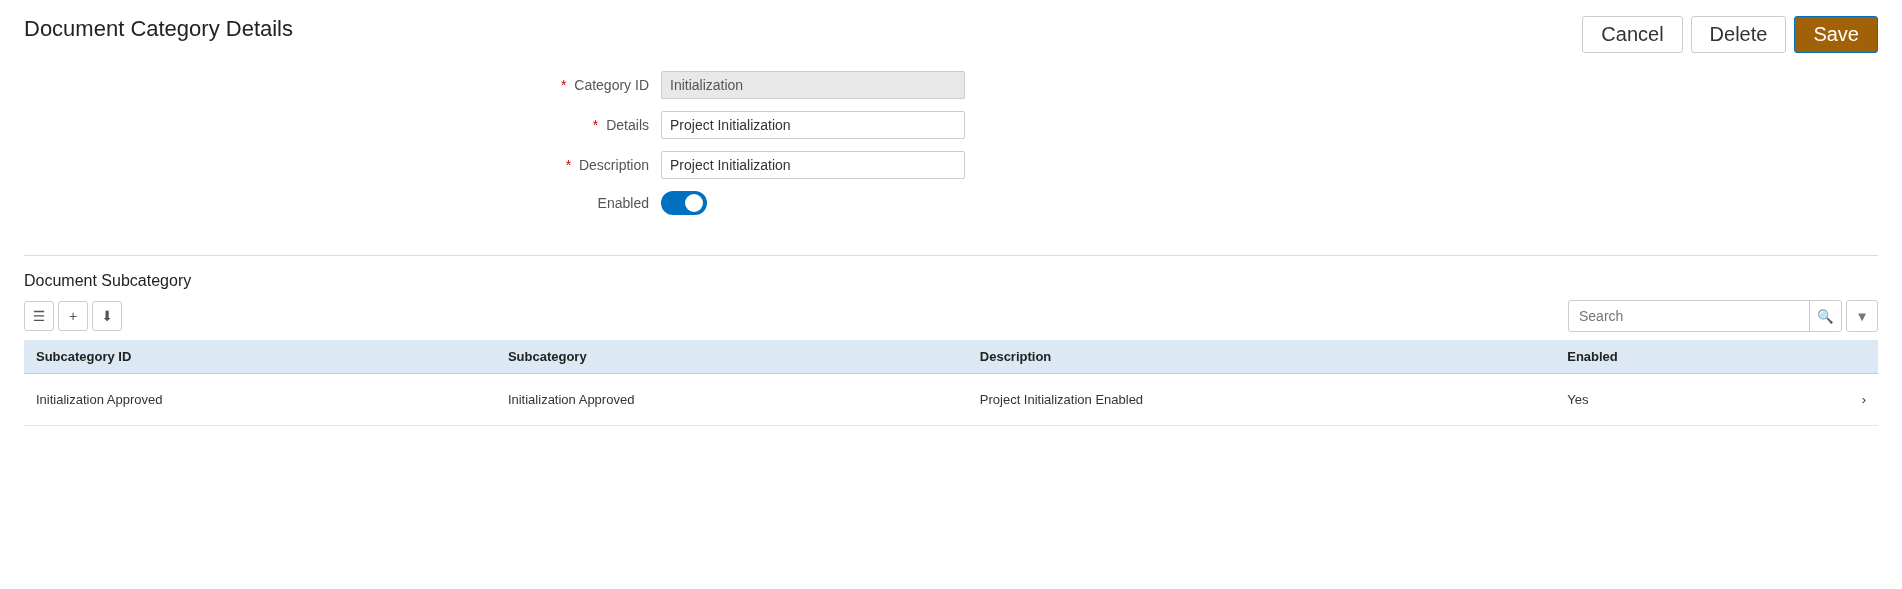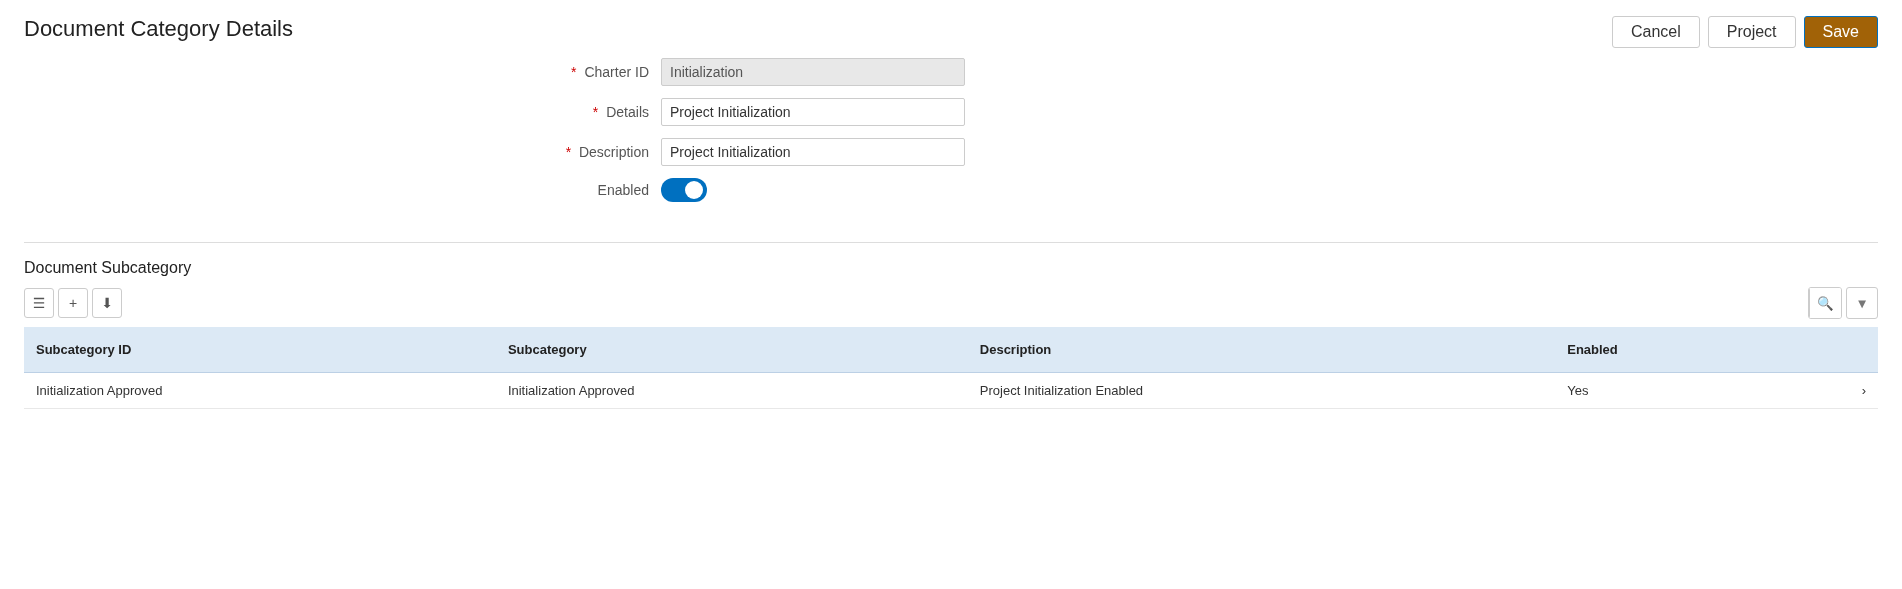--- a/index.html
+++ b/index.html
@@ -15,38 +15,39 @@
       min-height: 589px;
       background: #fff;
       padding: 16px 24px;
     }
 
     
     .header-section {
       display: flex;
       justify-content: space-between;
       align-items: flex-start;
+      margin-bottom: 8px;
     }
 
     .page-title {
       font-size: 22px;
       font-weight: 400;
       color: #222;
     }
 
     .header-buttons {
       display: flex;
       gap: 8px;
       align-items: center;
     }
 
     .btn {
       padding: 6px 18px;
       border-radius: 3px;
-      font-size: 16px;
+      font-size: 20px;
       cursor: pointer;
       border: 1px solid #ccc;
       background: #fff;
       color: #333;
     }
 
     .btn-primary {
       background: #a16207;
       color: #fff;
       border-color: #0070c0;
@@ -223,33 +224,33 @@
       width: 100%;
       border-collapse: collapse;
     }
 
     .data-table thead tr {
       background: #dce9f5;
     }
 
     .data-table thead th {
       text-align: left;
-      padding: 15px 12px;
+      padding: 9px 12px;
       font-weight: 600;
       font-size: 13px;
       color: #222;
       border-bottom: 1px solid #bcd0e5;
     }
 
     .data-table tbody tr {
       border-bottom: 1px solid #e8e8e8;
     }
 
     .data-table tbody td {
-      padding: 10px 12px;
+      padding: 18px 12px;
       font-size: 13px;
       color: #333;
       vertical-align: middle;
     }
 
     .link-cell {
       color: #0070c0;
       cursor: pointer;
     }
 
@@ -266,31 +267,31 @@
   </style>
 </head>
 <body>
 
 <div class="page-container">
 
   <div class="header-section">
     <h1 class="page-title">Document Category Details</h1>
     <div class="header-buttons">
       <button class="btn">Cancel</button>
-      <button class="btn">Project</button>
+      <button class="btn">Delete</button>
       <button class="btn btn-primary">Save</button>
     </div>
   </div>
 
   <div class="form-section">
 
     <div class="form-row">
       <label class="form-label">
         <span class="required-star">*</span>
-        <span>Charter ID</span>
+        <span>Category ID</span>
       </label>
       <input class="form-input readonly-input" type="text" readonly="" value="Initialization" style="">
     </div>
 
     <div class="form-row">
       <label class="form-label">
         <span class="required-star">*</span>
         <span>Details</span>
       </label>
       <input class="form-input" type="text" value="Project Initialization" style="">
@@ -328,20 +329,21 @@
         </button>
         <button class="toolbar-btn">
           <span>+</span>
         </button>
         <button class="toolbar-btn">
           <span>⬇</span>
         </button>
       </div>
       <div class="toolbar-right">
         <div class="search-box">
+          <input class="search-input" type="text" placeholder="Search" style="">
           <button class="search-icon-btn">
             <span>🔍</span>
           </button>
         </div>
         <button class="filter-btn">
           <span>▼</span>
         </button>
       </div>
     </div>
 

